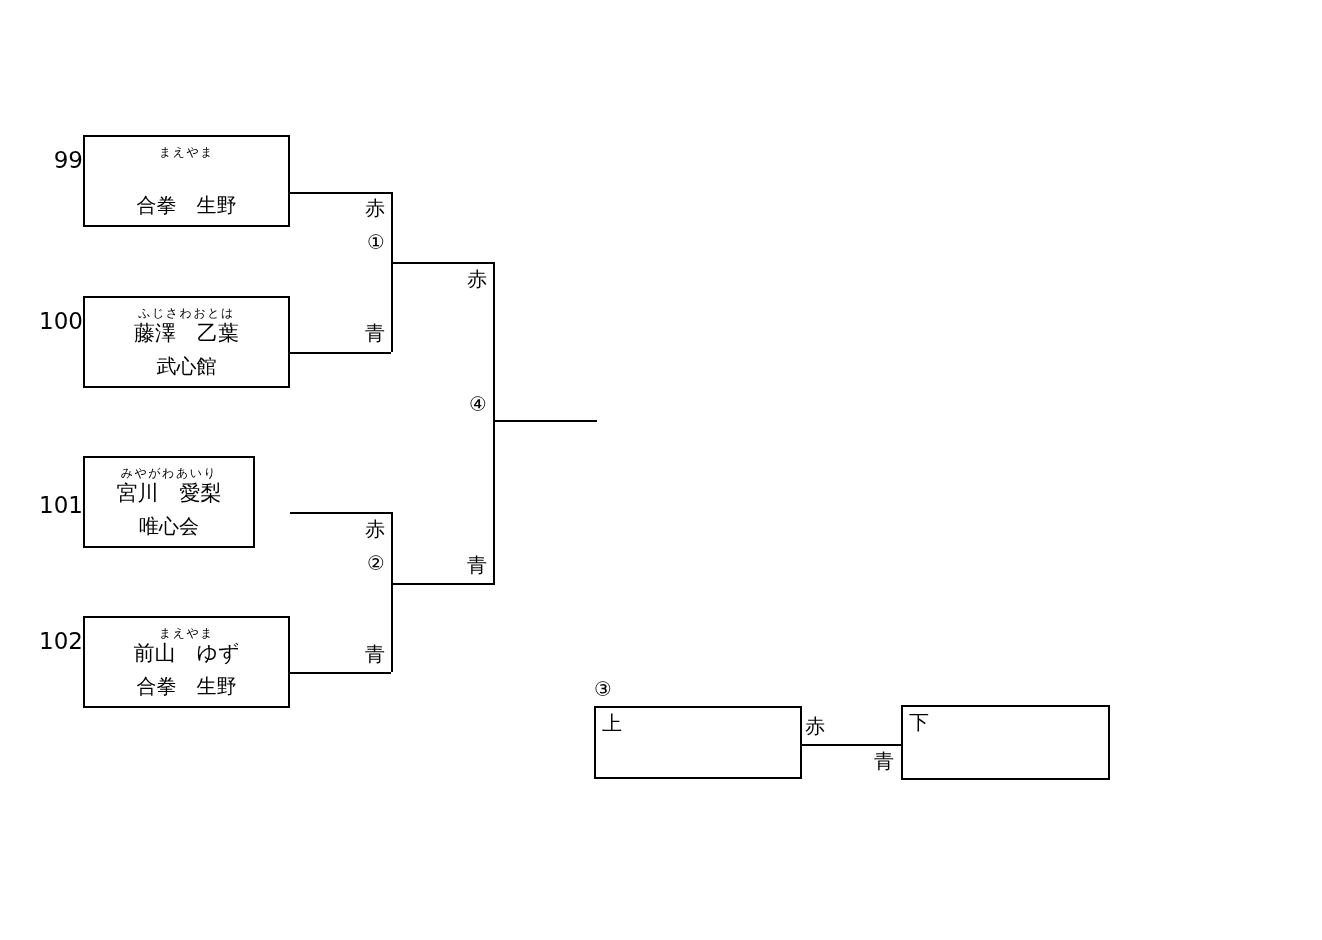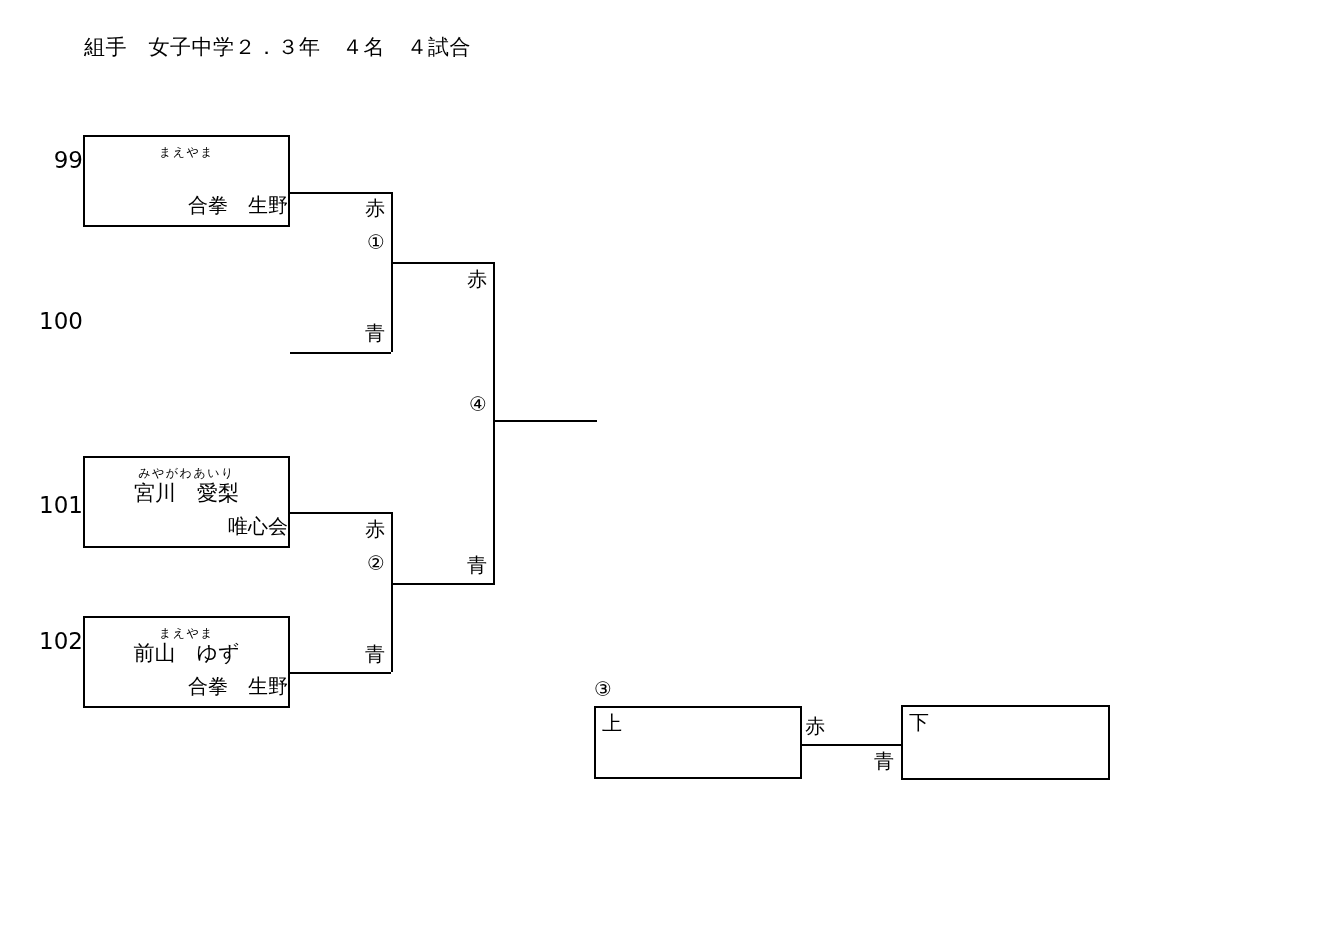--- a/index.html
+++ b/index.html
@@ -55,21 +55,21 @@
     left: 0;
     right: 0;
     text-align: center;
     font-size: 21px;
     white-space: pre;
   }
   .team {
     position: absolute;
     left: 0;
     right: 0;
-    text-align: right;
+    text-align: center;
     font-size: 20px;
     white-space: pre;
   }
   
   .hline {
     position: absolute;
     height: 0;
     border-top: 2px solid #000000;
   }
   .vline {
@@ -113,32 +113,36 @@
     position: absolute;
     font-size: 20px;
     white-space: pre;
   }
 </style>
 </head>
 <body>
 
 <div id="page">
 
-  <div class="title">組手　女子中学２．３年　４名　４試合</div>
 
   <div class="entry-num" style="left:35px; top:147px;">99</div>
   <div class="entry-box" style="left:83px; top:135px; width:207px; height:92px;">
     <div class="furigana" style="top:7px;">まえやま</div>
     <div class="team" style="top:55px;">合拳　生野</div>
   </div>
 
   <div class="entry-num" style="left:35px; top:308px;">100</div>
+  <div class="entry-box" style="left:83px; top:296px; width:207px; height:92px;">
+    <div class="furigana" style="top:7px;">ふじさわおとは</div>
+    <div class="pname" style="top:21px;">藤澤　乙葉</div>
+    <div class="team" style="top:55px;">武心館</div>
+  </div>
 
   <div class="entry-num" style="left:35px; top:492px;">101</div>
-  <div class="entry-box" style="left:83px; top:456px; width:207px; height:92px;">
+  <div class="entry-box" style="left:83px; top:456px; width:172px; height:92px;">
     <div class="furigana" style="top:7px;">みやがわあいり</div>
     <div class="pname" style="top:21px;">宮川　愛梨</div>
     <div class="team" style="top:55px;">唯心会</div>
   </div>
 
   <div class="entry-num" style="left:35px; top:628px;">102</div>
   <div class="entry-box" style="left:83px; top:616px; width:207px; height:92px;">
     <div class="furigana" style="top:7px;">まえやま</div>
     <div class="pname" style="top:21px;">前山　ゆず</div>
     <div class="team" style="top:55px;">合拳　生野</div>

